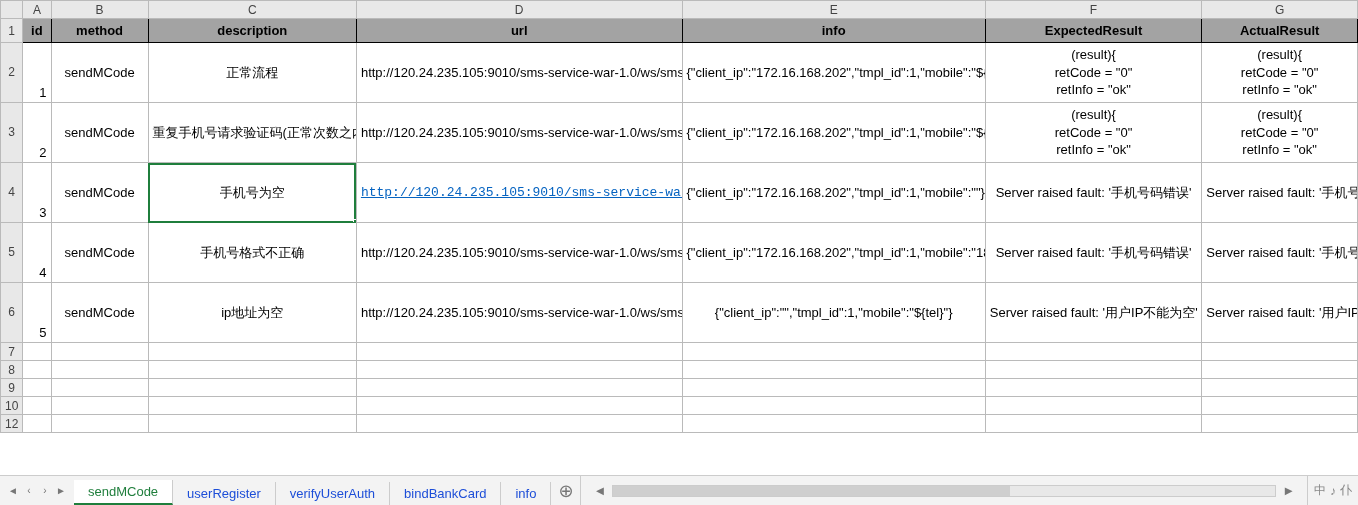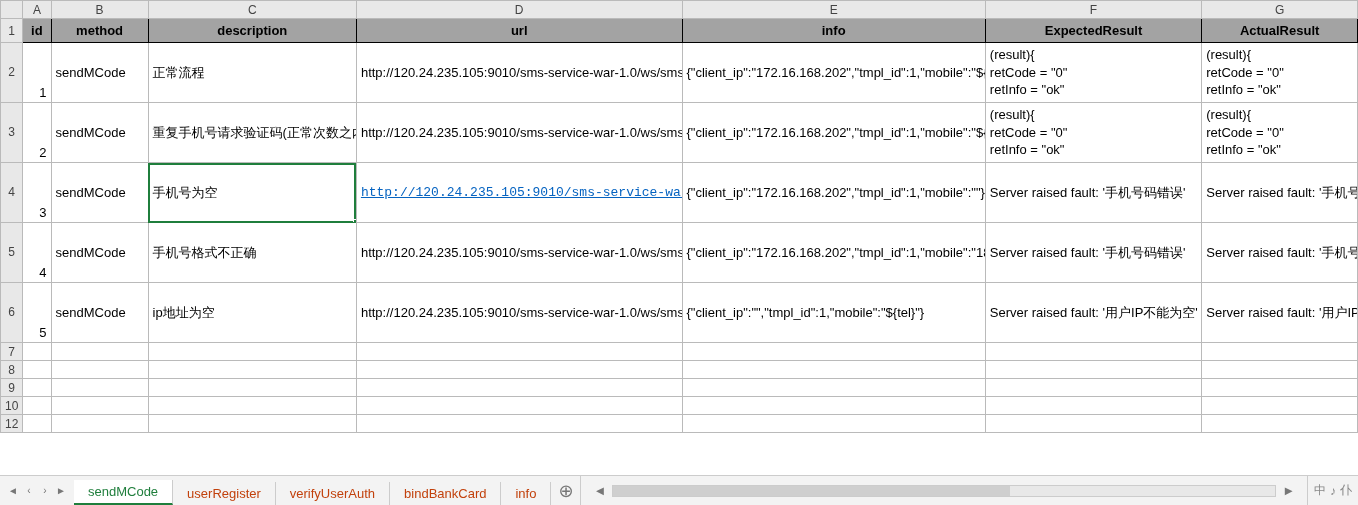--- a/index.html
+++ b/index.html
@@ -64,20 +64,21 @@
   .userhdr.idcol { font-weight: bold; }
   .data td {
     height: 60px;
     vertical-align: middle;
     white-space: normal;
     word-break: break-all;
     line-height: 1.35;
     border-left: 1px solid #000;
     border-right: 1px solid #000;
     border-bottom: 1px solid #000;
+    text-align: center;
   }
   .data td.rowhdr {
     border: 1px solid #bababa;
     background:#e8e8e8;
     white-space: nowrap;
   }
   .data td.idcell {
     text-align: right;
     padding-right: 4px;
     vertical-align: bottom;
@@ -137,21 +138,21 @@
     font-size: 10px;
   }
   .tabs {
     display: flex;
     align-items: flex-end;
   }
   .tab {
     padding: 4px 14px 4px 14px;
     border-right: 1px solid #ccc;
     background: #f3f3f3;
-    color: #c2410c;
+    color: #1d4ed8;
     font-size: 13px;
     cursor: pointer;
     white-space: nowrap;
   }
   .tab.active {
     background: #fff;
     color: #1f7e3c;
     border-bottom: 2px solid #1f7e3c;
     font-weight: 500;
   }

